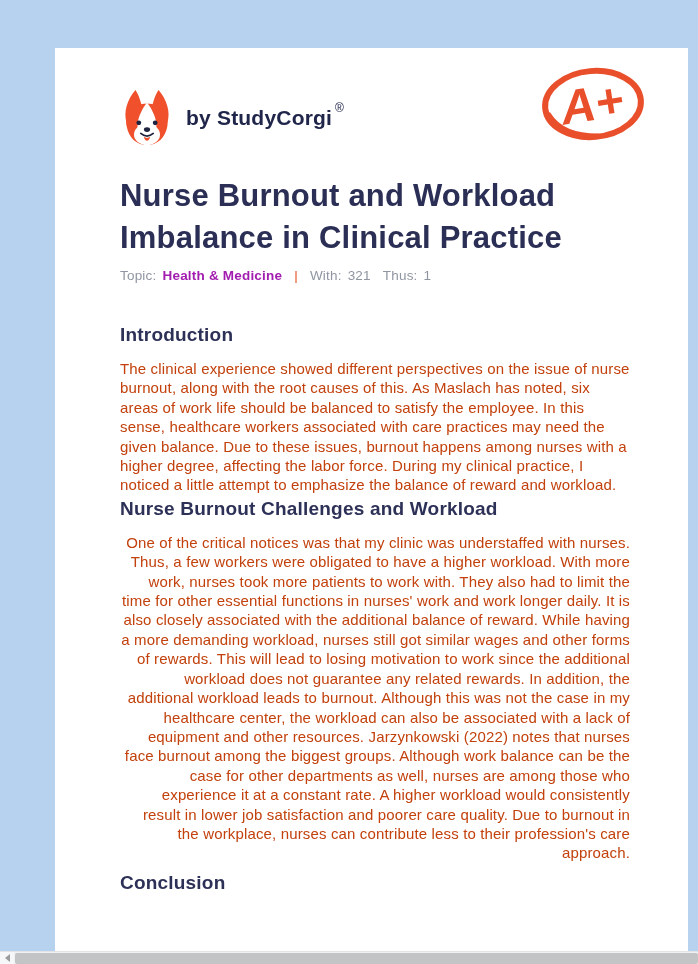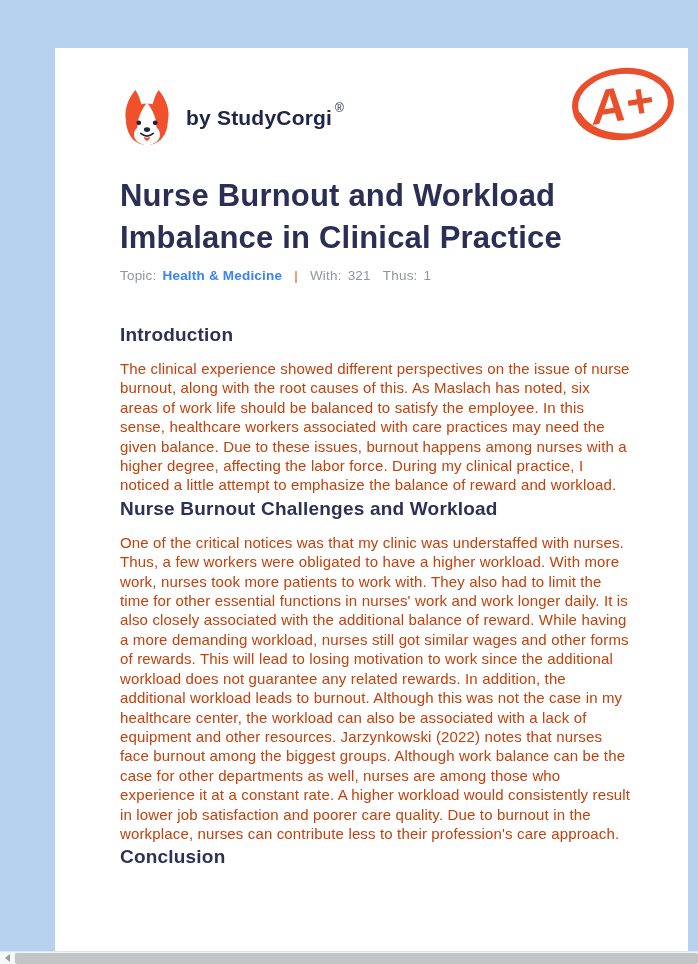--- a/index.html
+++ b/index.html
@@ -13,21 +13,21 @@
     position:relative;
     width:698px; height:964px;
     overflow:hidden;
   }
   .card {
     position:absolute;
     left:55px; top:48px;
     width:633px; height:916px;
     background:#ffffff;
   }
-  .card-inner { padding:27px 28px 0 65px; }
+  .card-inner { padding:27px 58px 0 65px; }
 
   
   .header-row {
     display:flex;
     justify-content:space-between;
     align-items:flex-start;
   }
   .logo { display:flex; align-items:center; margin-top:14px; }
   .logo-icon { width:54px; height:58px; display:inline-block; }
   .logo-text {
@@ -59,21 +59,21 @@
   }
   .meta {
     margin-top:9px;
     font-size:13.5px;
     color:#8f95a1;
     letter-spacing:0.2px;
     display:flex;
     align-items:center;
     gap:6px;
   }
-  .meta .m-strong { color:#3b82f6; font-weight:bold; }
+  .meta .m-strong { color:#a21caf; font-weight:bold; }
   .meta .m-div { color:#e2511f; margin:0 6px; }
   .meta .m-gap { margin-left:6px; }
 
   
   .section-heading {
     font-size:19px;
     line-height:24px;
     font-weight:bold;
     color:#2e3157;
     letter-spacing:0.2px;
@@ -81,21 +81,21 @@
   .h-intro { margin-top:40px; }
   .h-flow  { margin-top:2px; }
   .body-text {
     margin-top:12px;
     font-size:15px;
     line-height:19.4px;
     color:#c2410c;
     letter-spacing:0.15px;
     max-width:512px;
   }
-  .p-last { margin-bottom:2px; }
+  .p-last { margin-bottom:8px;text-align:right; }
 
   
   .hscroll {
     position:absolute;
     left:0; right:0; bottom:0;
     height:13px;
     background:#f0f1f2;
     border-top:1px solid #e2e3e5;
   }
   .hscroll-btn {

